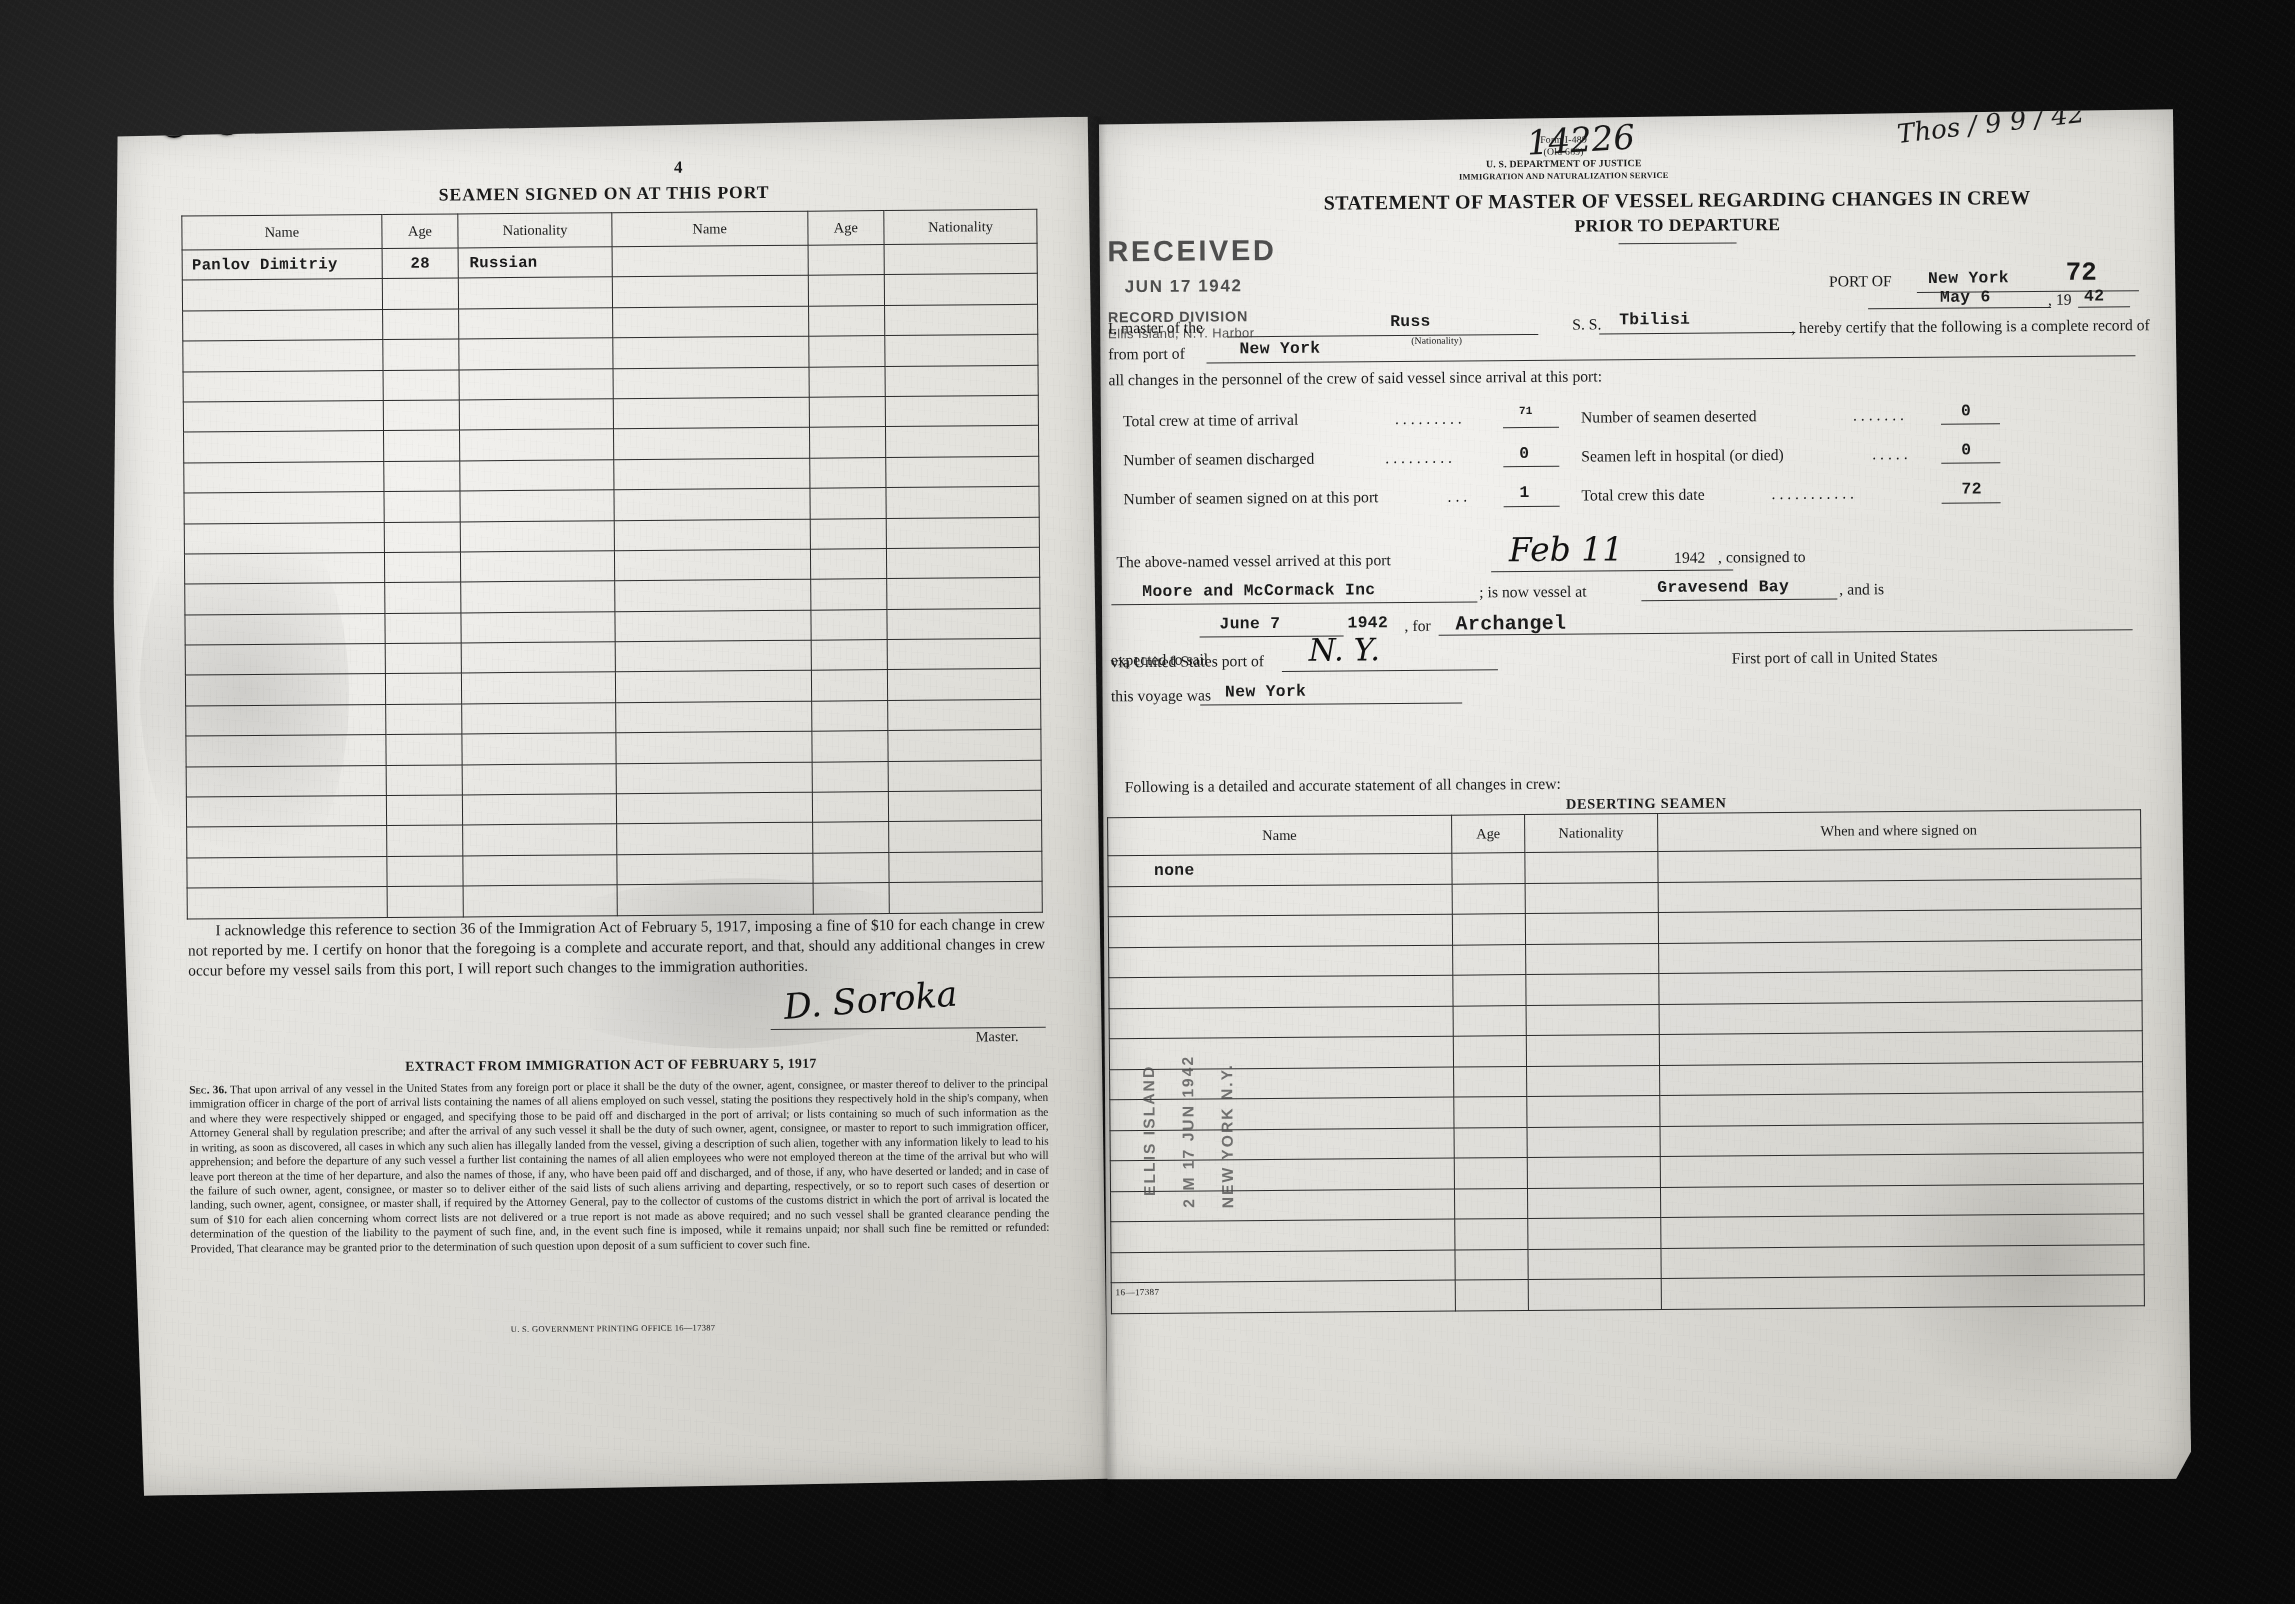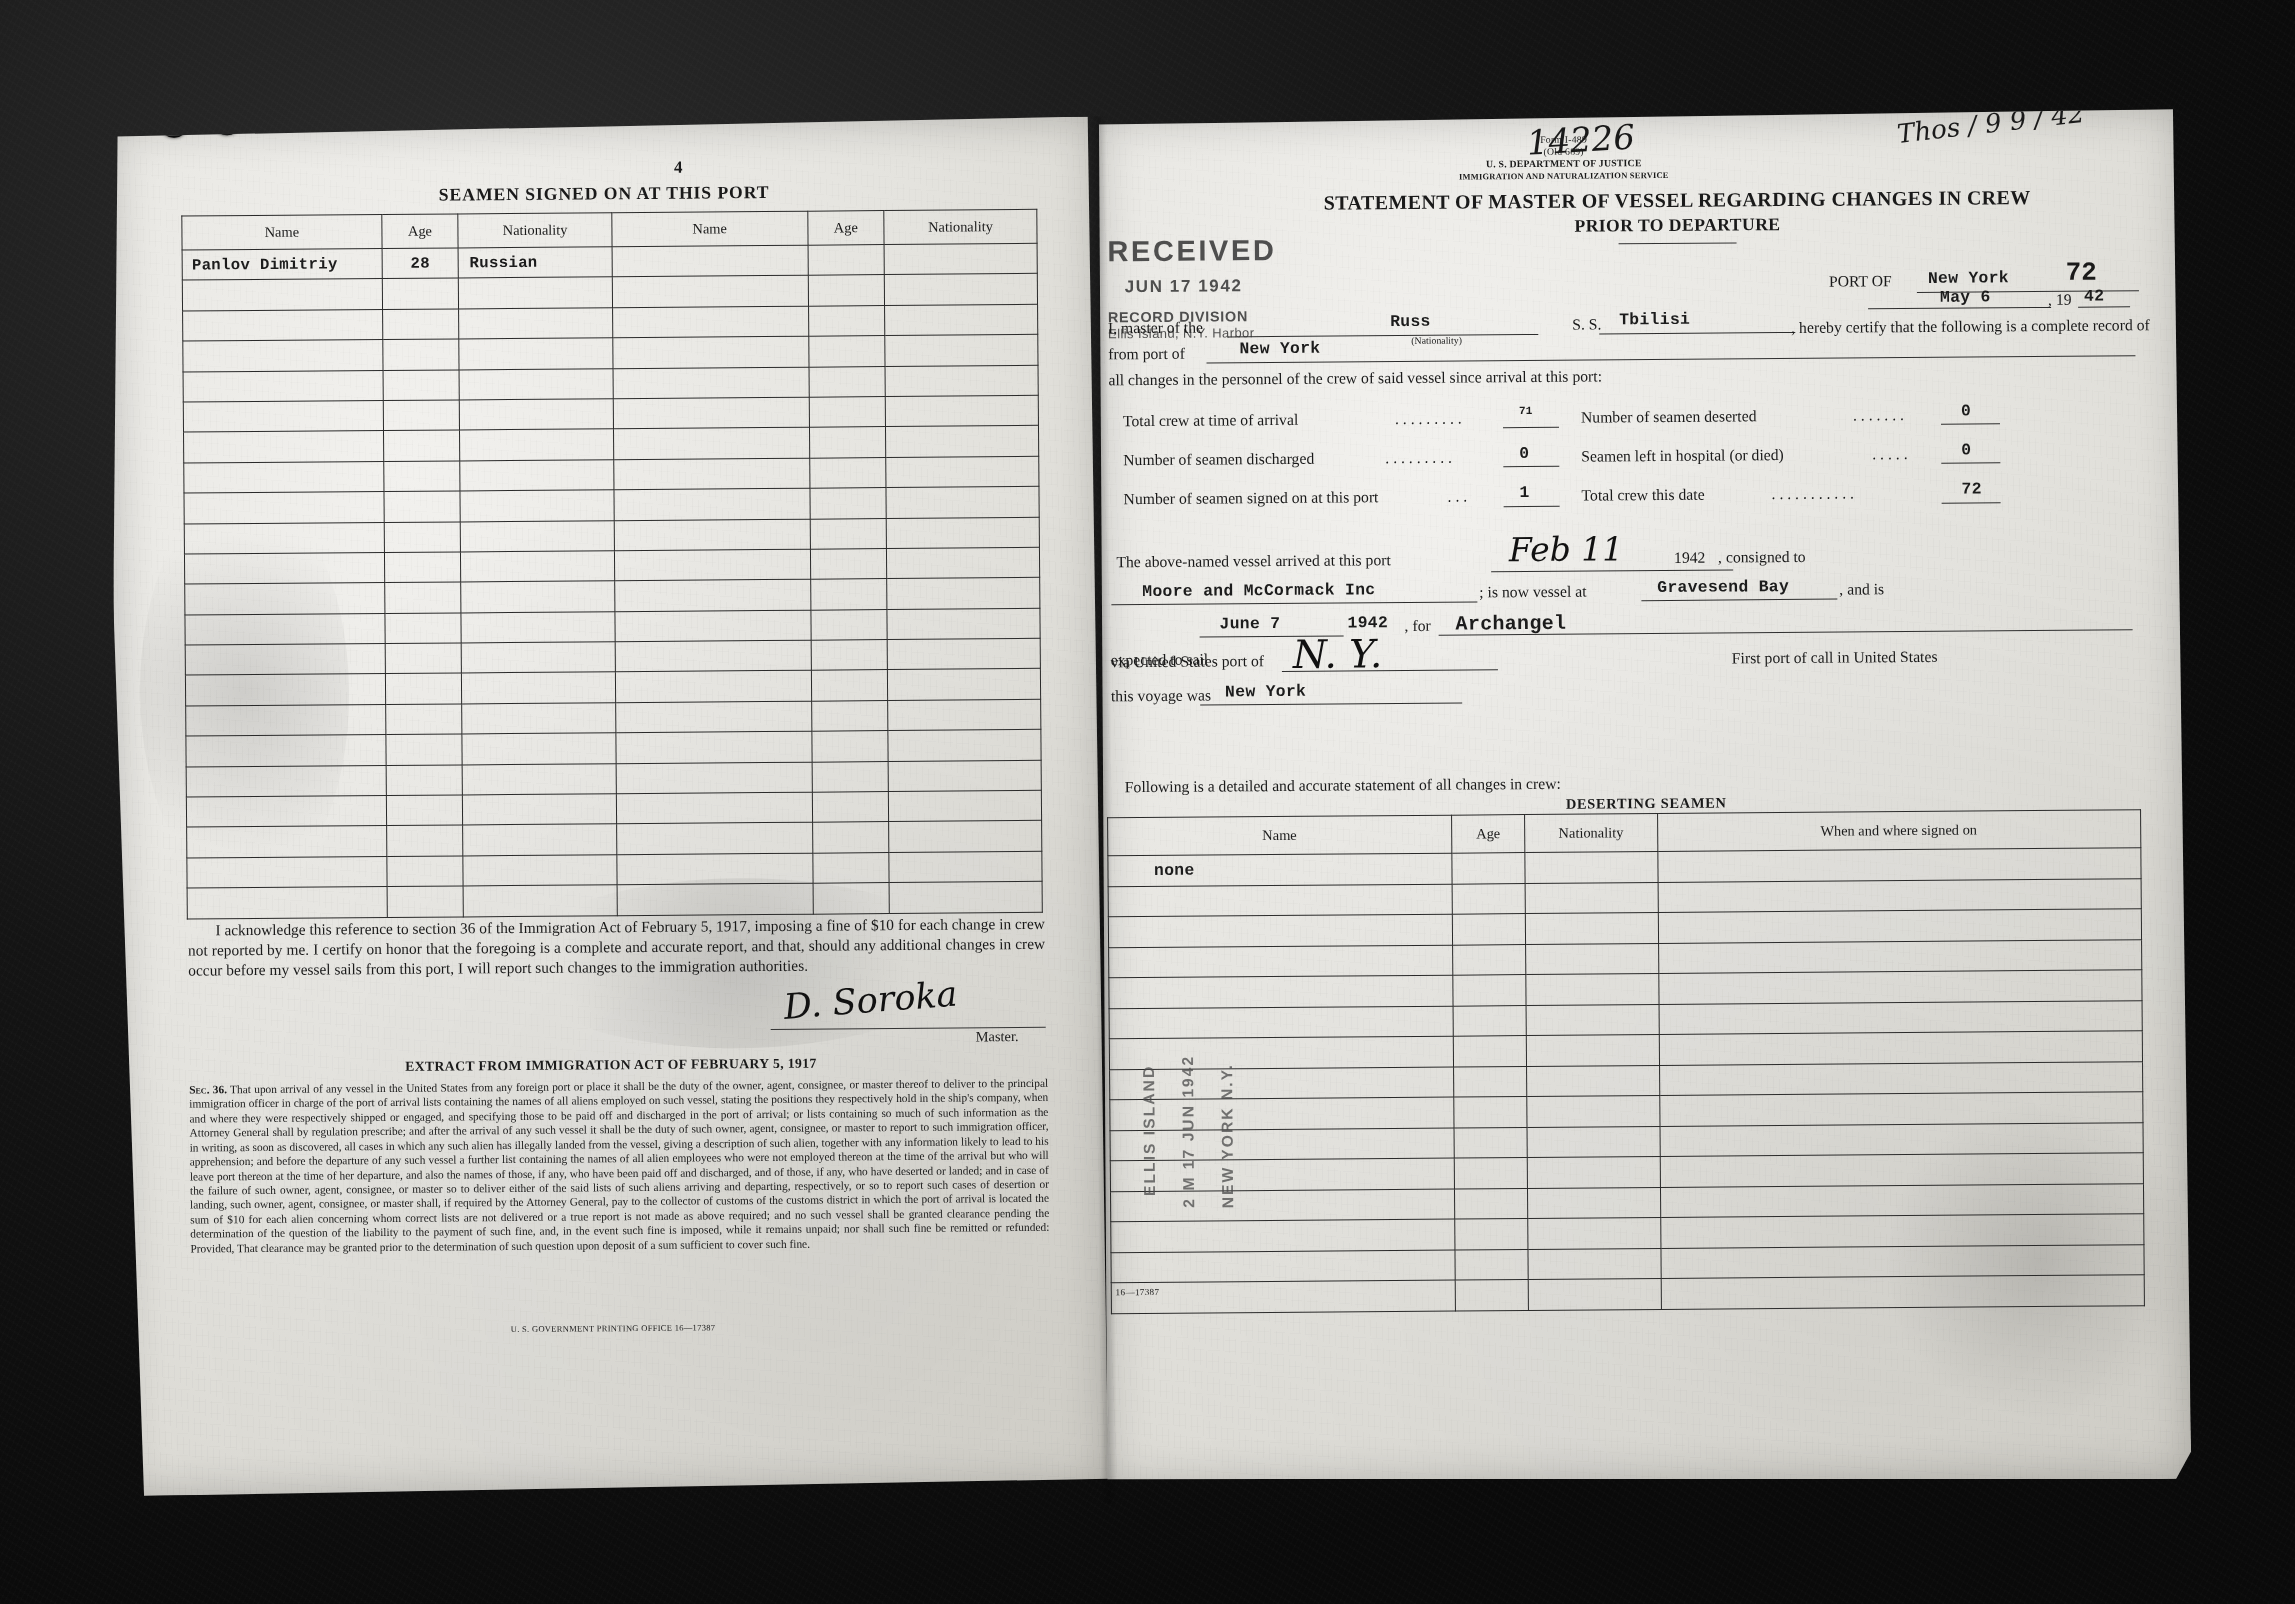--- a/index.html
+++ b/index.html
@@ -696,21 +696,21 @@
 
     <div class="t body-txt" style="left:11.8px;top:503px;margin-top:32px;">expected to sail</div>
     <div class="t tw" style="left:121px;top:499px;font-size:16.4px;">June 7</div>
     <div class="line" style="left:101px;top:521px;width:144px;"></div>
     <div class="t tw" style="left:249px;top:499px;font-size:16.4px;">1942</div>
     <div class="t body-txt" style="left:306px;top:503px;">, for</div>
     <div class="t tw" style="left:357px;top:499px;font-size:20px;">Archangel</div>
     <div class="line" style="left:340px;top:521px;width:694px;"></div>
 
     <div class="t body-txt" style="left:11.8px;top:537px;">via United States port of</div>
-    <div class="t hw" style="left:194px;top:517px;font-size:39px;">N. Y.</div>
+    <div class="t hw" style="left:210px;top:517px;font-size:31px;">N. Y.</div>
     <div class="line" style="left:183px;top:556px;width:216px;"></div>
     <div class="t body-txt" style="left:633px;top:538px;">First port of call in United States</div>
 
     <div class="t body-txt" style="left:11.8px;top:571px;">this voyage was</div>
     <div class="t tw" style="left:126px;top:567px;font-size:16.4px;">New York</div>
     <div class="line" style="left:101px;top:589px;width:262px;"></div>
 
     <div class="detailed-line">Following is a detailed and accurate statement of all changes in crew:</div>
     <div class="desert-head">DESERTING SEAMEN</div>
 

